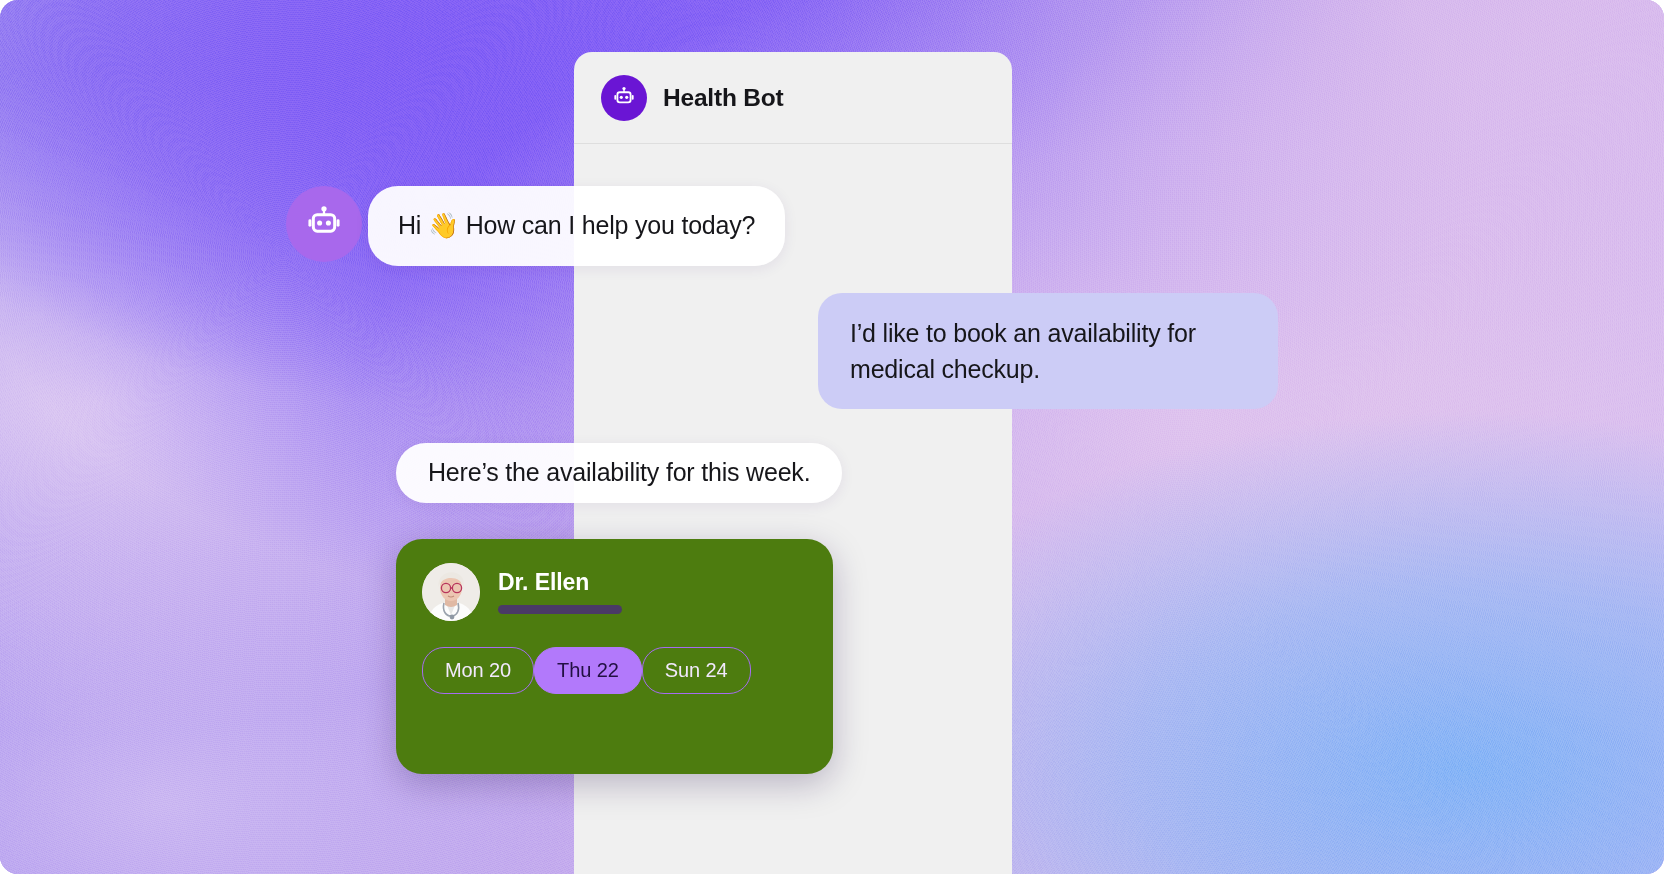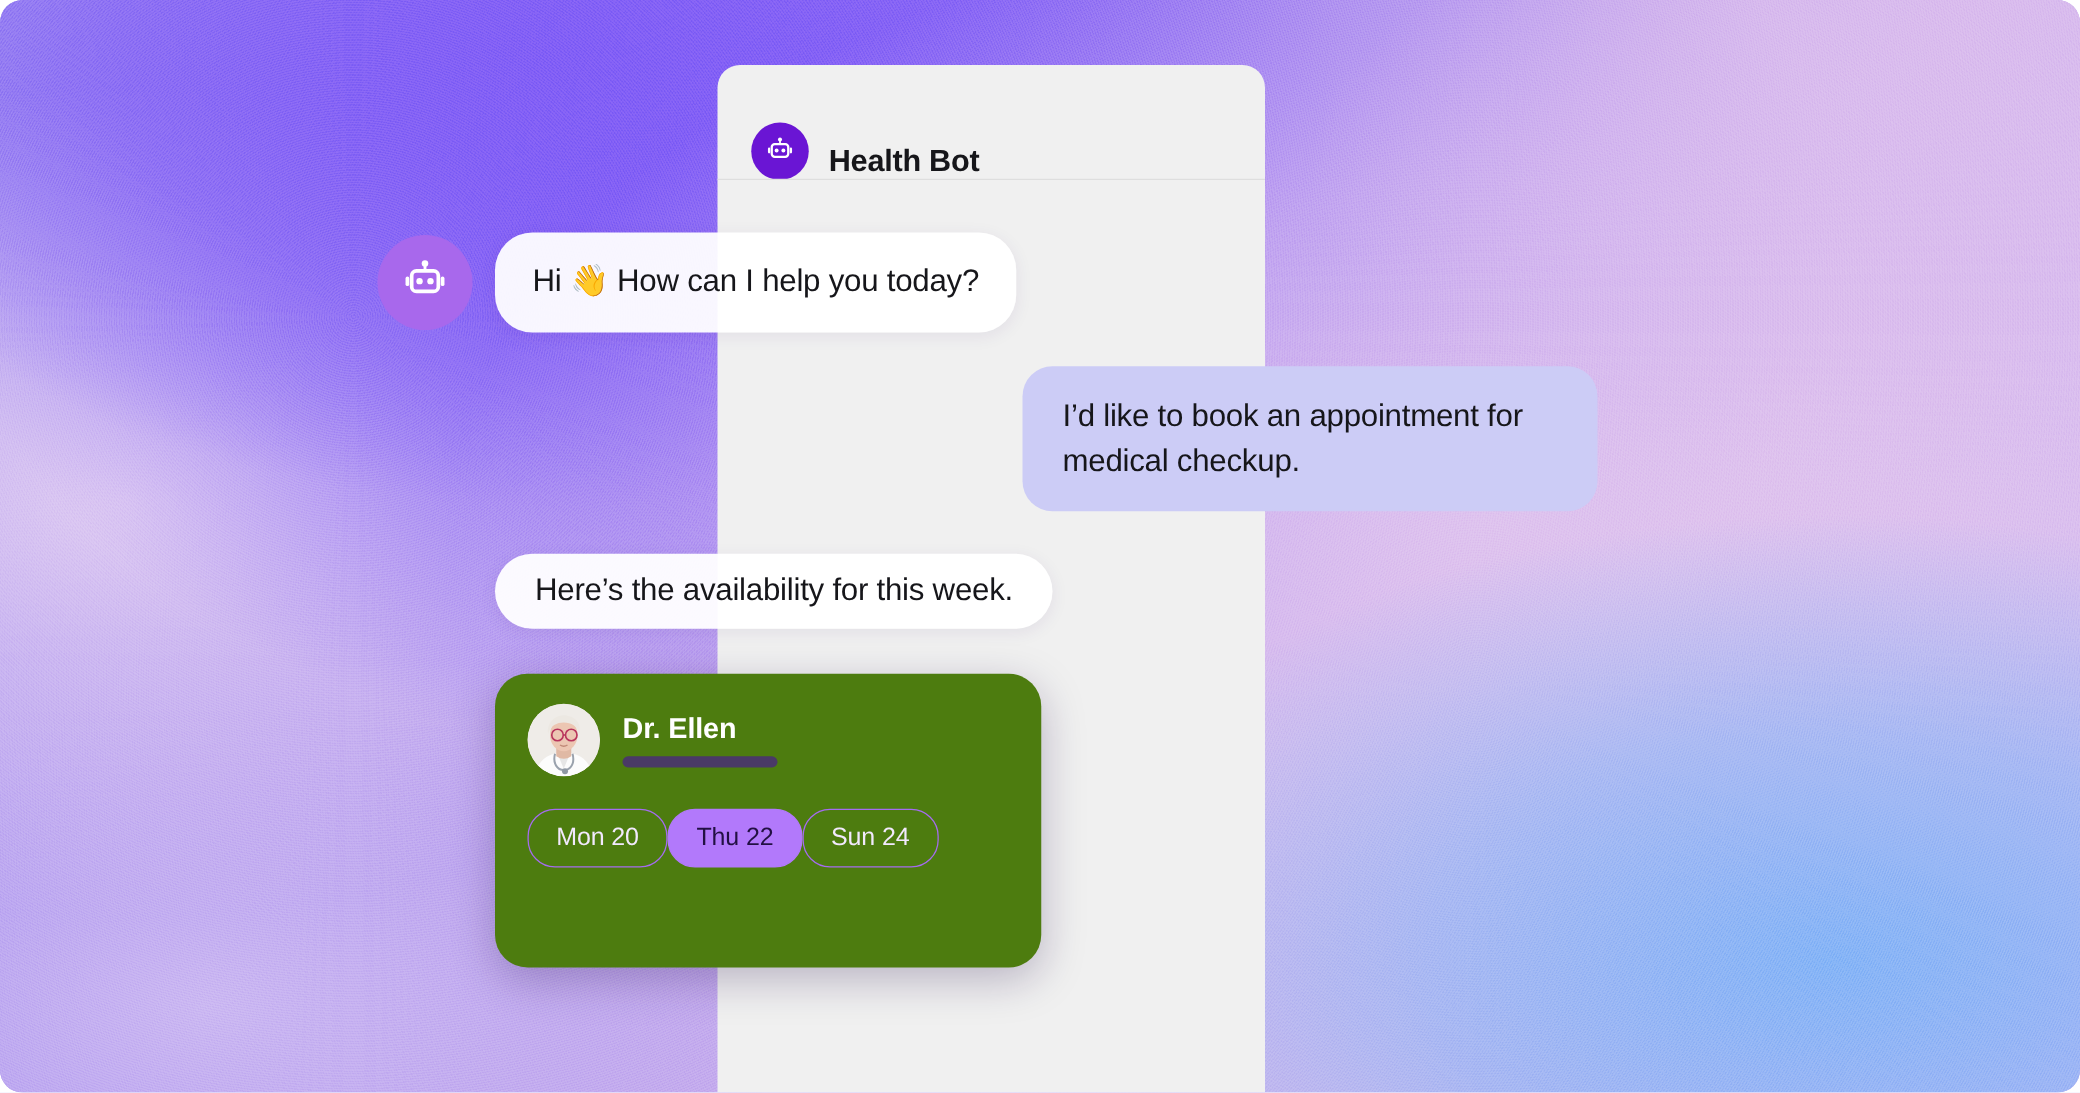--- a/index.html
+++ b/index.html
@@ -49,21 +49,21 @@
   .chat-panel {
     position: absolute;
     left: 574px; top: 52px;
     width: 438px; height: 822px;
     background: #f0f0f0;
     border-radius: 18px 18px 0 0;
   }
   .panel-header {
     position: absolute;
     left: 0; top: 0; right: 0; height: 92px;
-    display: flex; align-items: flex-end;
+    display: flex; align-items: center;
     padding-left: 27px; gap: 16px;
   }
   .header-divider {
     position: absolute;
     left: 0; right: 0; top: 91px;
     height: 1px;
     background: #dedede;
   }
   .bot-avatar-header {
     width: 46px; height: 46px; flex: 0 0 46px;
@@ -78,21 +78,21 @@
     letter-spacing: -0.2px;
     white-space: nowrap;
   }
 
   
   .robot-svg { display: block; }
 
   
   .msg-row { position: absolute; display: flex; align-items: center; }
 
-  .bot-row-1 { left: 302px; top: 186px; gap: 18px; align-items: center; }
+  .bot-row-1 { left: 286px; top: 186px; gap: 6px; align-items: flex-start; }
   .bot-avatar-bubble {
     width: 76px; height: 76px; flex: 0 0 76px;
     border-radius: 50%;
     background: #a868ec;
     display: flex; align-items: center; justify-content: center;
   }
   .bubble {
     border-radius: 26px;
     padding: 20px 30px;
     font-size: 25px;
@@ -223,21 +223,21 @@
           <circle cx="14.5" cy="11.4" r="1.45" fill="#fff"></circle>
           <rect x="3.1" y="9.3" width="1.7" height="4.3" rx="0.85" fill="#fff"></rect>
           <rect x="19.2" y="9.3" width="1.7" height="4.3" rx="0.85" fill="#fff"></rect>
         </svg>
       </span>
     </div>
     <div class="bubble bubble-bot bubble-bot-1">Hi 👋 How can I help you today?</div>
   </div>
 
   <div class="msg-row user-row">
-    <div class="bubble-user">I’d like to book an appointment for medical checkup.</div>
+    <div class="bubble-user">I’d like to book an availability for medical checkup.</div>
   </div>
 
   <div class="msg-row bot-row-2">
     <div class="bubble bubble-bot bubble-bot-2">Here’s the availability for this week.</div>
   </div>
 
   <div class="doctor-card">
 
     <div class="doctor-head">
       <div class="doctor-avatar">

